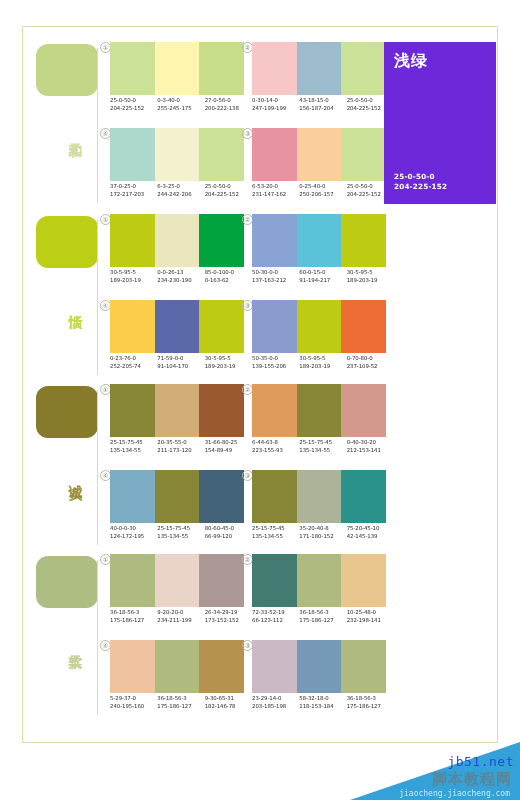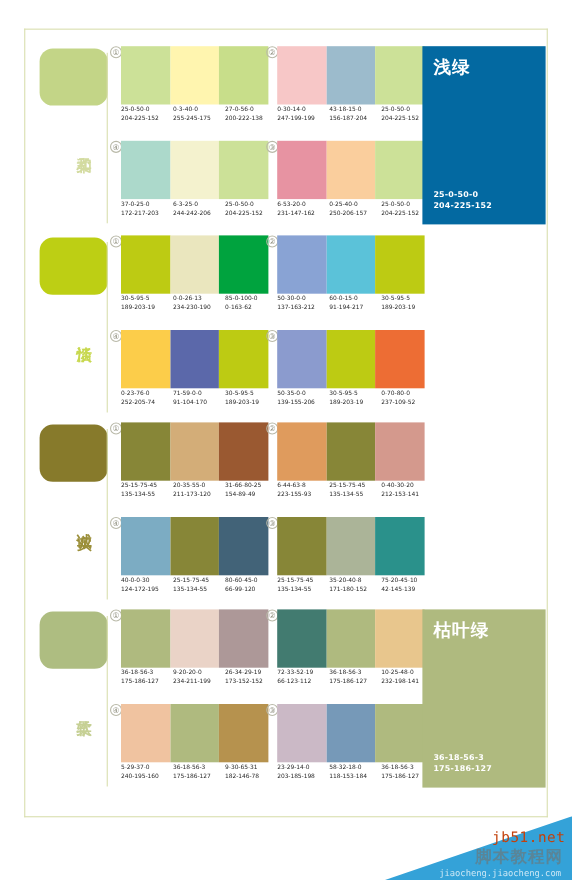--- a/index.html
+++ b/index.html
@@ -157,21 +157,21 @@
     position: absolute;
     right: 0; bottom: 0;
     width: 0; height: 0;
     border-left: 170px solid transparent;
     border-bottom: 58px solid #34a2d8;
   }
   .wm-site {
     position: absolute;
     right: 6px; top: 12px;
     font-size: 13px;
-    color: #c2410c;
+    color: #1d4ed8;
     font-family: "DejaVu Sans Mono", "Liberation Mono", monospace;
     letter-spacing: 0.5px;
   }
   .wm-cn {
     position: absolute;
     right: 8px; top: 28px;
     font-size: 15px;
     font-weight: bold;
     color: rgba(120,110,100,0.55);
     letter-spacing: 1px;
@@ -284,21 +284,21 @@
             <div class="code-cell">
               <div class="code-cmyk">0-25-40-0</div>
               <div class="code-rgb">250-206-157</div>
             </div>
             <div class="code-cell">
               <div class="code-cmyk">25-0-50-0</div>
               <div class="code-rgb">204-225-152</div>
             </div>
           </div>
         </div>
-        <div class="feature" style="background: #0369a1;">
+        <div class="feature" style="background: #6d28d9;">
           <div class="feature-name">浅绿</div>
           <div class="feature-cmyk">25-0-50-0</div>
           <div class="feature-rgb">204-225-152</div>
         </div>
       </div>
       <div class="section sec1">
         <div class="keycol">
           <div class="key-chip" style="background: rgb(189, 207, 20);"></div>
           <div class="key-stem"></div>
           <div class="key-label" style="color: rgb(200, 216, 79);">恬淡</div>
@@ -574,25 +574,20 @@
             <div class="code-cell">
               <div class="code-cmyk">58-32-18-0</div>
               <div class="code-rgb">118-153-184</div>
             </div>
             <div class="code-cell">
               <div class="code-cmyk">36-18-56-3</div>
               <div class="code-rgb">175-186-127</div>
             </div>
           </div>
         </div>
-        <div class="feature" style="background: rgb(175, 186, 127);">
-          <div class="feature-name">枯叶绿</div>
-          <div class="feature-cmyk">36-18-56-3</div>
-          <div class="feature-rgb">175-186-127</div>
-        </div>
       </div>
     </div>
 
   <div id="watermark">
     <div class="wm-tri"></div>
     <div class="wm-site">jb51.net</div>
     <div class="wm-cn">脚本教程网</div>
     <div class="wm-url">jiaocheng.jiaocheng.com</div>
   </div>
 

